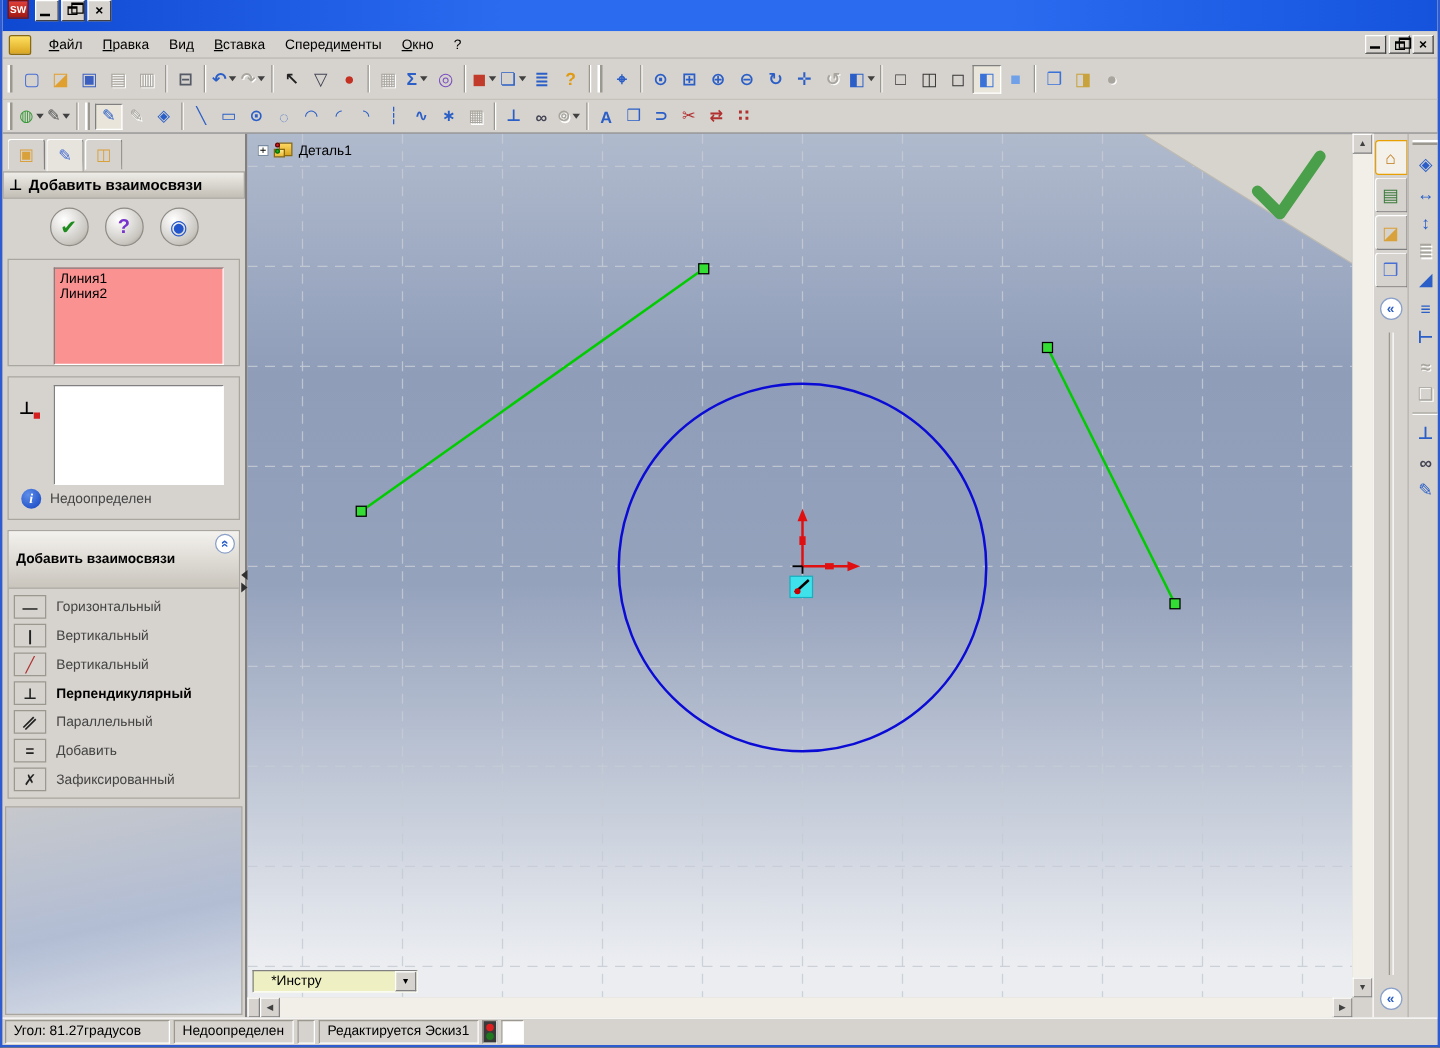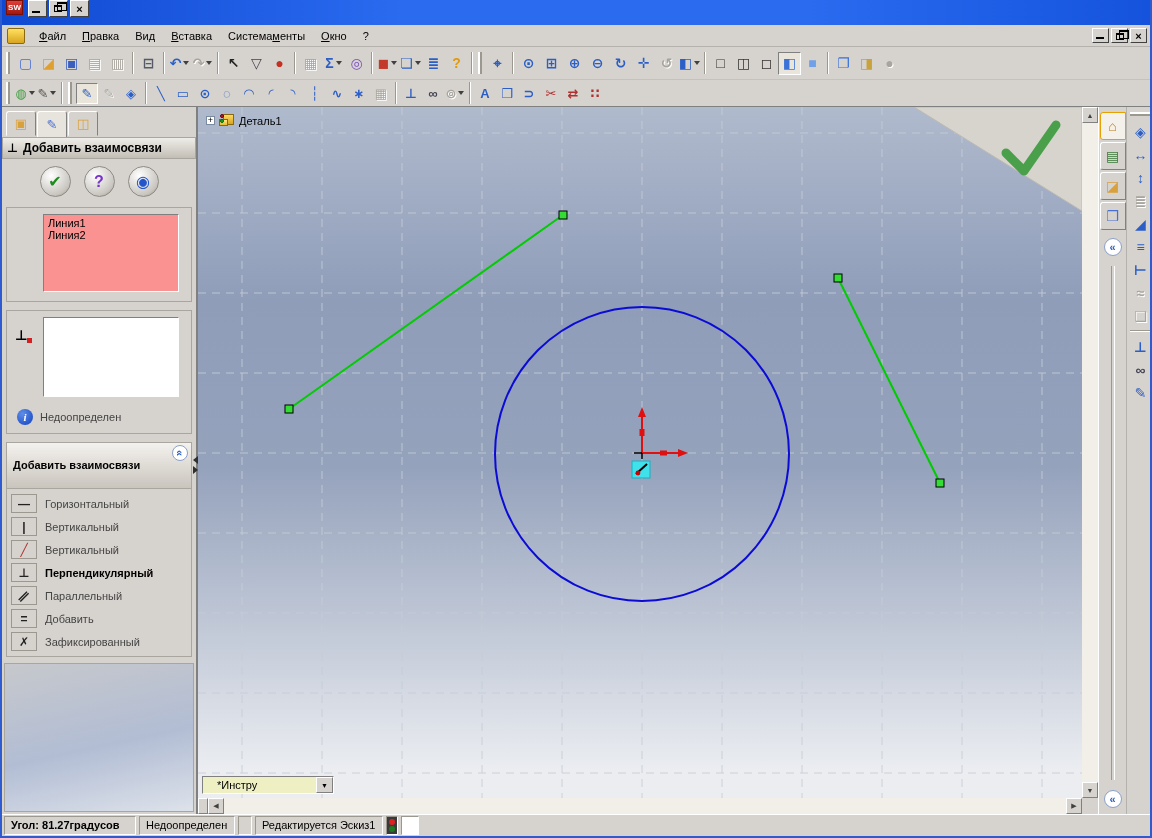--- a/index.html
+++ b/index.html
@@ -57,21 +57,21 @@
              display:flex;align-items:center;font-weight:bold;font-size:12px;padding:0 4px;gap:5px;}
   .pm-buttons{display:flex;justify-content:center;gap:13px;padding:7px 0 8px 0;}
   .pm-round{width:31px;height:31px;border-radius:50%;background:radial-gradient(circle at 35% 30%,#ffffff,#c9c6c0 70%,#8f8c86);
             border:1px solid #8f8c86;display:flex;align-items:center;justify-content:center;font-size:16px;font-weight:bold;}
   .grp{border:1px solid #a9a69f;margin:2px 4px 6px 4px;background:#d6d3ce;}
   .grp-head{background:linear-gradient(#f4f2ee,#c9c5bd);border-bottom:1px solid #a9a69f;
             padding:3px 22px 3px 6px;font-weight:bold;position:relative;white-space:pre-line;line-height:13px;}
   .chev{position:absolute;right:3px;top:2px;width:16px;height:16px;border-radius:50%;background:#fff;
         border:1px solid #8aa0c8;color:#2b5fc7;font-weight:bold;font-size:11px;display:flex;align-items:center;justify-content:center;}
   .chev span{transform:rotate(90deg);display:block;line-height:0;}
-  .listbox{border:1px solid;border-color:#808080 #fff #fff #808080;background:#fff;margin:6px 12px 9px 36px;
+  .listbox{border:1px solid;border-color:#808080 #fff #fff #808080;background:#fff;margin:6px 12px 0 36px;
            height:78px;padding:2px 4px;overflow:hidden;}
   .listbox.pink{background:#fa9292;}
   .grp-body{position:relative;}
   .side-ico{position:absolute;left:8px;top:10px;font-size:14px;font-weight:bold;}
   .side-ico .redmark{position:absolute;right:-4px;bottom:0px;width:5px;height:5px;background:#d42020;}
   .info-row{display:flex;align-items:center;gap:7px;padding:3px 8px 8px 10px;color:#444;}
   .info-ico{width:16px;height:16px;border-radius:50%;background:radial-gradient(circle at 35% 30%,#5f8fe8,#1040c0);
             color:#fff;font-style:italic;font-weight:bold;font-size:11px;display:flex;align-items:center;justify-content:center;font-family:"Liberation Serif",serif;}
   .rel-row{display:flex;align-items:center;gap:8px;padding:1px 4px;height:23px;color:#444;}
   .rel-ico{width:26px;height:19px;border:1px solid #9b9890;background:#d6d3ce;display:flex;align-items:center;
@@ -159,21 +159,21 @@
       <span class="wbtn">×</span>
     </span>
   </div>
 
   <div class="menubar">
     <span class="menu-appicon"></span>
     <span class="mi"><span></span><u>Ф</u><span>айл</span></span>
     <span class="mi"><span></span><u>П</u><span>равка</span></span>
     <span class="mi"><span>Ви</span><u>д</u><span></span></span>
     <span class="mi"><span></span><u>В</u><span>ставка</span></span>
-    <span class="mi"><span>Система</span><u>м</u><span>енты</span></span>
+    <span class="mi"><span>Спереди</span><u>м</u><span>енты</span></span>
     <span class="mi"><span></span><u>О</u><span>кно</span></span>
     <span class="mi"><span>?</span></span>
     <span class="spacer"></span>
     <span class="winbtns">
       <span class="wbtn small">
           <i class="ic-min"></i>
         </span>
       <span class="wbtn small">
           <i class="ic-restore"></i>
         </span>
@@ -611,21 +611,21 @@
         <span class="tb-btn">
           <b style="color: rgb(68, 68, 85);">∞</b>
         </span>
         <span class="tb-btn">
           <b style="color: rgb(43, 95, 199);">✎</b>
         </span>
       </div>
   </div>
 
   <div class="statusbar">
-    <span class="sb-cell" style="width:132px;font-weight:bold;">Угол: 81.27градусов</span>
+    <span class="sb-cell" style="width:132px;">Угол: 81.27градусов</span>
     <span class="sb-cell" style="width:96px;">Недоопределен</span>
     <span class="sb-cell" style="width:8px;"></span>
     <span class="sb-cell" style="width:128px;">Редактируется Эскиз1</span>
     <span class="stoplight">
         <i class="red"></i>
         <i class="green"></i>
       </span>
     <span class="sb-box"></span>
   </div>
 

